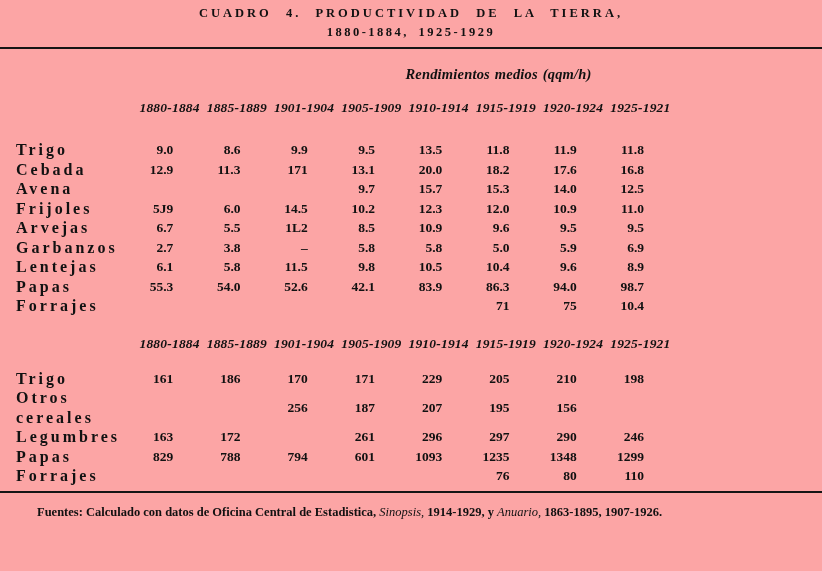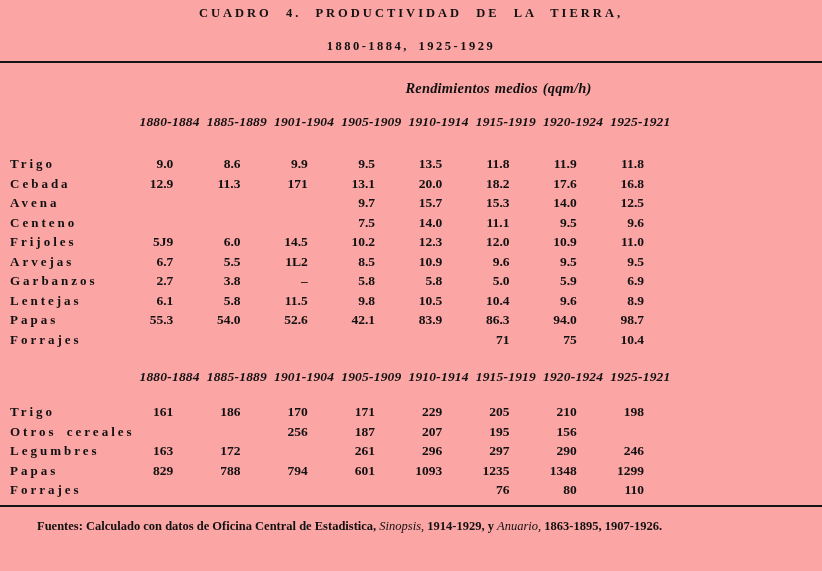--- a/index.html
+++ b/index.html
@@ -5,41 +5,41 @@
   html,body{margin:0;padding:0;background:#ffffff;}
   .page{
     position:relative;
     width:822px;height:571px;
     background:#fca5a5;color:#111;
     font-family:"Liberation Serif", serif;
     overflow:hidden;
   }
   .title-block{text-align:center;padding-top:6px;font-weight:bold;}
   .title-line1{font-size:12.5px;line-height:15px;letter-spacing:3px;word-spacing:8px;}
-  .title-line2{font-size:12.5px;line-height:15px;letter-spacing:2.5px;word-spacing:4px;margin-top:18px;}
+  .title-line2{font-size:12.5px;line-height:15px;letter-spacing:2.5px;word-spacing:4px;margin-top:4px;}
   .rule{border:0;border-top:2px solid #151515;margin:7px 0 0 0;}
   .rule-bottom{border:0;border-top:2px solid #151515;margin:5px 0 0 0;}
   .subtitle{
     font-style:italic;font-weight:bold;font-size:14.5px;line-height:18px;
     text-align:center;padding-left:175px;letter-spacing:0.2px;word-spacing:1px;
   }
   .subtitle-1{margin-top:16px;}
   .subtitle-2{margin-top:10px;}
   table{width:674px;border-collapse:collapse;table-layout:fixed;}
   .table-1{margin-top:16px;}
   .table-2{margin-top:19px;}
   col.c-label{width:136px;}
   th{
     font-style:italic;font-weight:bold;font-size:13.5px;line-height:17px;
     text-align:center;padding:0;letter-spacing:0.2px;font-family:"Liberation Serif",serif;
   }
   .table-1 th{padding-bottom:24px;}
   .table-2 th{padding-bottom:17px;}
   td{font-weight:bold;font-size:13.5px;line-height:19.5px;height:19.5px;padding:0;}
-  td.lbl{text-align:left;padding-left:10px;letter-spacing:3px;word-spacing:4px;font-size:13px;}
+  td.lbl{text-align:left;padding-left:16px;letter-spacing:3px;word-spacing:4px;font-size:16px;}
   td.num{text-align:right;padding-right:30px;}
   td.it{}
   .footer{margin-top:11px;padding-left:37px;font-size:12.5px;line-height:16px;}
   .footer .bold{font-weight:bold;}
   .footer .italic{font-style:italic;font-weight:normal;}
 </style>
 </head>
 <body>
 
 <div class="page">
@@ -106,31 +106,20 @@
           <td class="num"></td>
           <td class="num"></td>
           <td class="num"></td>
           <td class="num">9.7</td>
           <td class="num">15.7</td>
           <td class="num">15.3</td>
           <td class="num">14.0</td>
           <td class="num">12.5</td>
         </tr>
         <tr>
-          <td class="lbl">Centeno</td>
-          <td class="num"></td>
-          <td class="num"></td>
-          <td class="num"></td>
-          <td class="num">7.5</td>
-          <td class="num">14.0</td>
-          <td class="num">11.1</td>
-          <td class="num">9.5</td>
-          <td class="num">9.6</td>
-        </tr>
-        <tr>
           <td class="lbl">Frijoles</td>
           <td class="num it">5J9</td>
           <td class="num">6.0</td>
           <td class="num">14.5</td>
           <td class="num">10.2</td>
           <td class="num">12.3</td>
           <td class="num">12.0</td>
           <td class="num">10.9</td>
           <td class="num">11.0</td>
         </tr>

